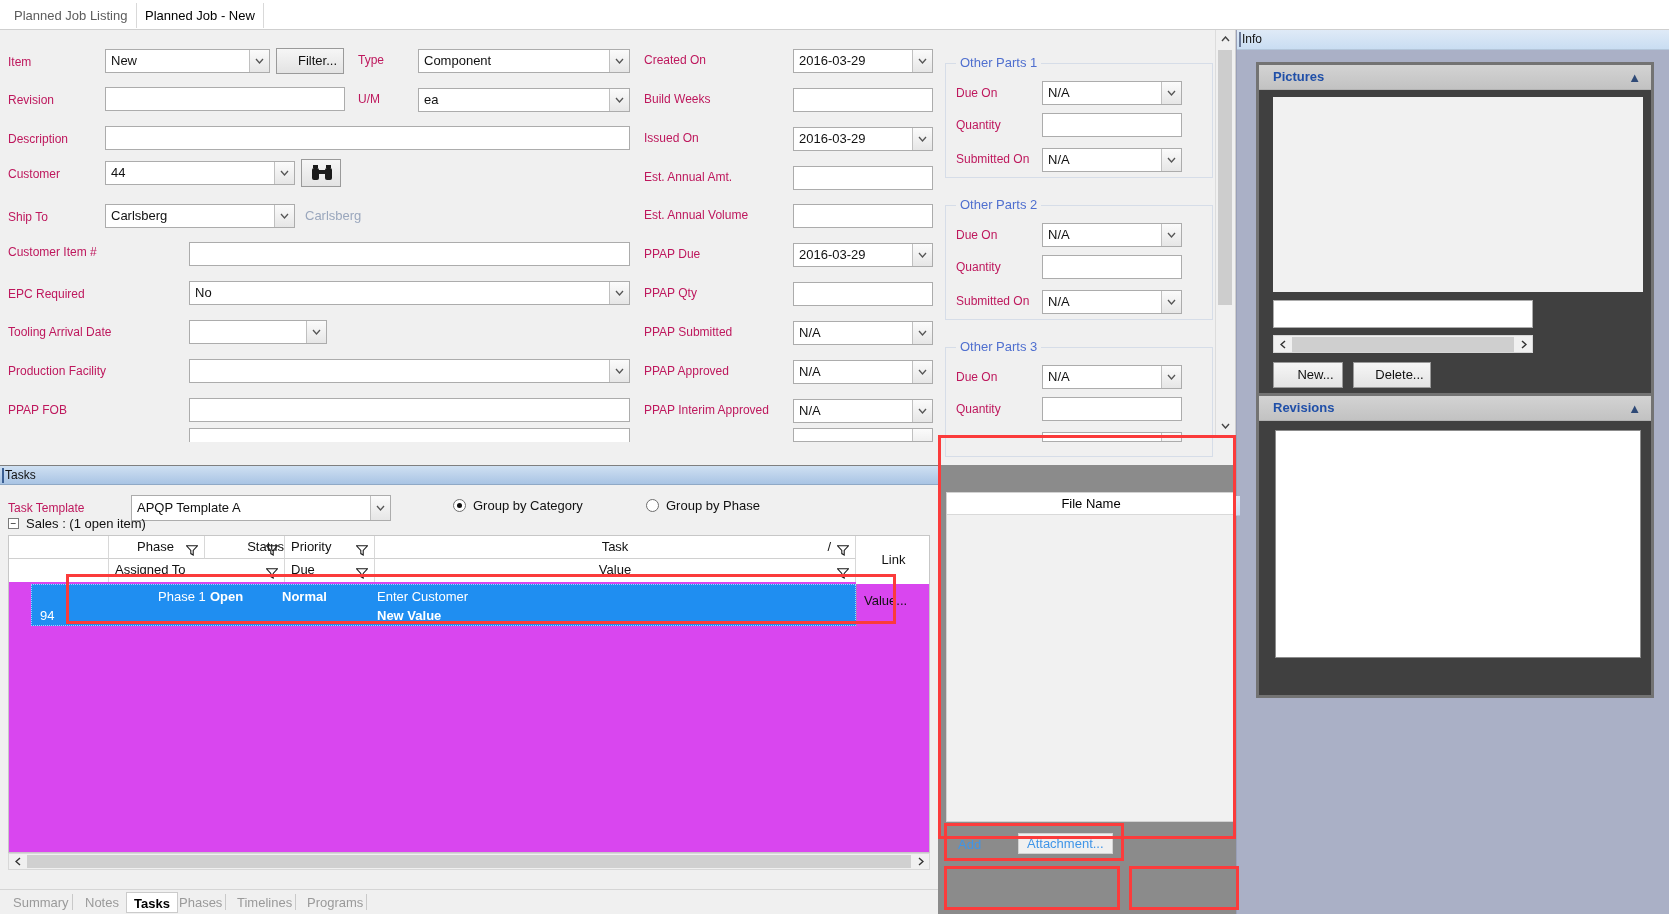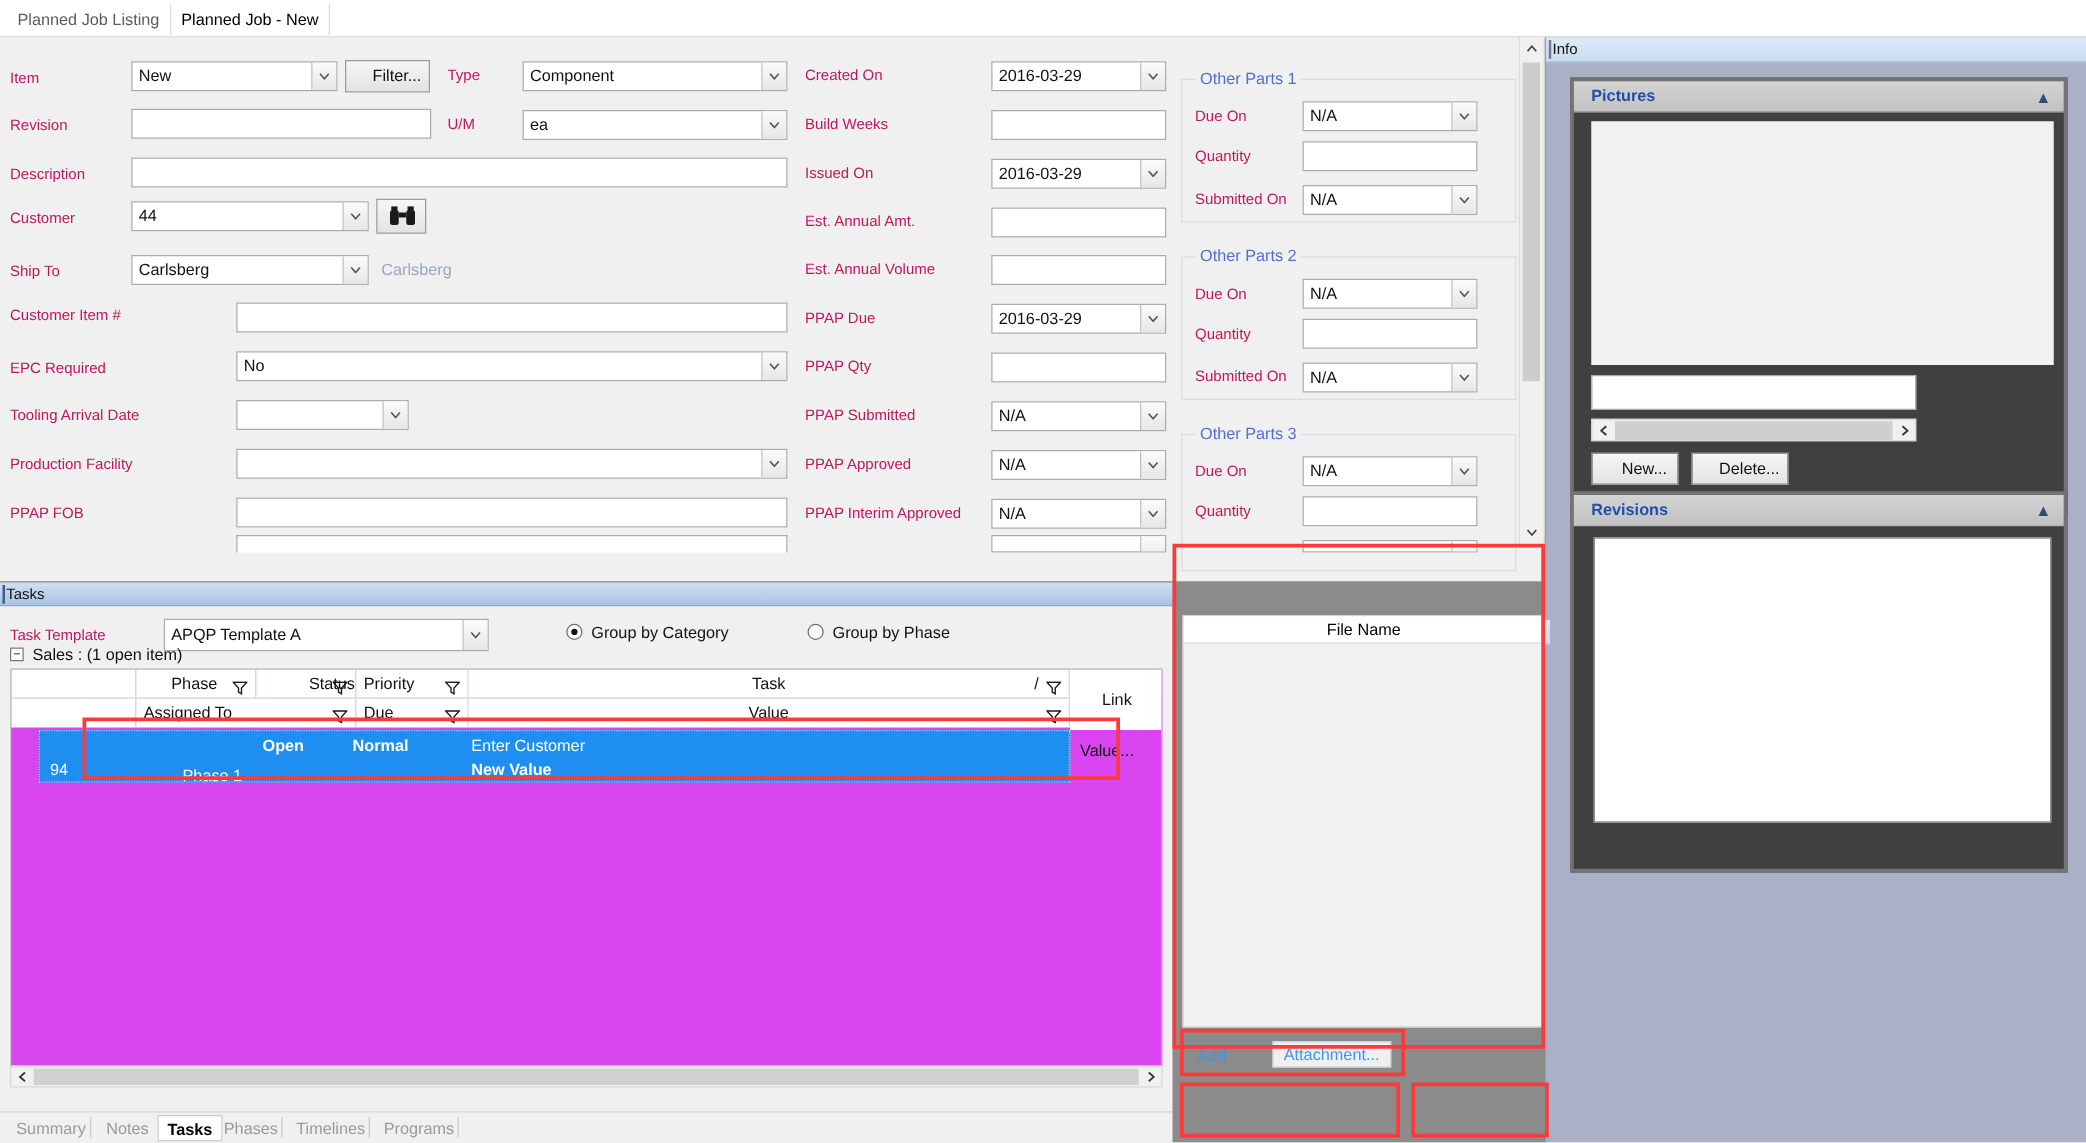--- a/index.html
+++ b/index.html
@@ -766,21 +766,21 @@
           <svg width="12" height="11" viewBox="0 0 12 11">
               <path d="M0.5 0.8 L11.5 0.8 L7.2 5.4 L7.2 10 L4.8 8.6 L4.8 5.4 Z" fill="none" stroke="#1a1a1a" stroke-width="1.1"></path>
             </svg>
         </span>
       </div>
       <div class="gcolhdr" style="left:847px; top:0; width:75px; border-right:none; border-bottom:none; text-align:center; line-height:48px; height:48px;">Link</div>
 
       <div style="position:absolute; left:48px; top:58px; font-size:12px; color:#111;">▶</div>
 
       <div class="selrow" style="left:22px; top:48px; width:825px; height:42px;">
-        <span class="c" style="left:114px; top:4px;margin-top:24px;">Phase 1</span>
+        <span class="c" style="left:126px; top:4px;">Phase 1</span>
         <span class="c" style="left:178px; top:4px; font-weight:bold;">Open</span>
         <span class="c" style="left:250px; top:4px; font-weight:bold;">Normal</span>
         <span class="c" style="left:345px; top:4px;">Enter Customer</span>
         <span class="c" style="left:8px; top:23px;">94</span>
         <span class="c" style="left:250px; top:23px;"></span>
         <span class="c" style="left:345px; top:23px; font-weight:bold;">New Value</span>
       </div>
       <div style="position:absolute; left:855px; top:57px; font-size:13px; color:#111;">Value...</div>
       <div style="position:absolute; left:847px; top:48px; width:1px; height:42px; border-left:1px dotted #9a9a9a;"></div>
     </div>

